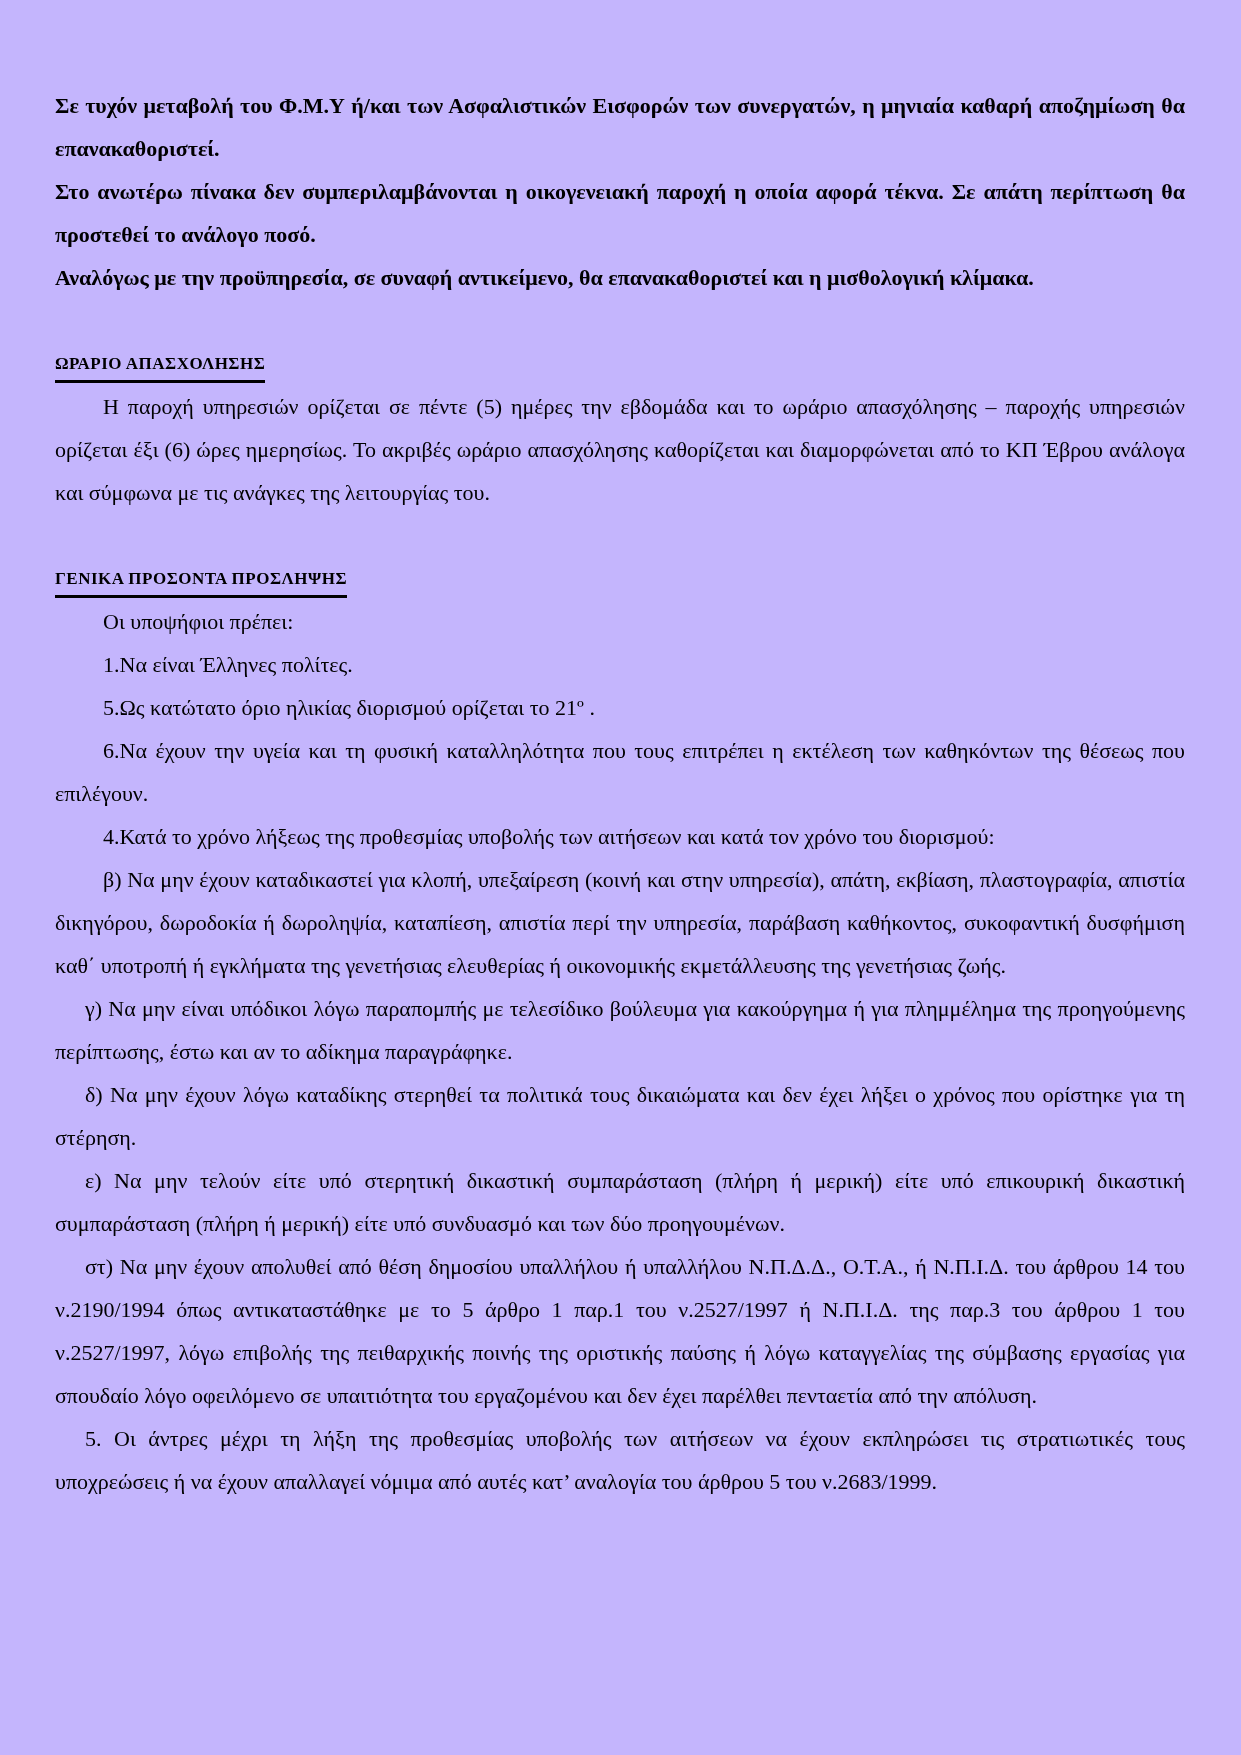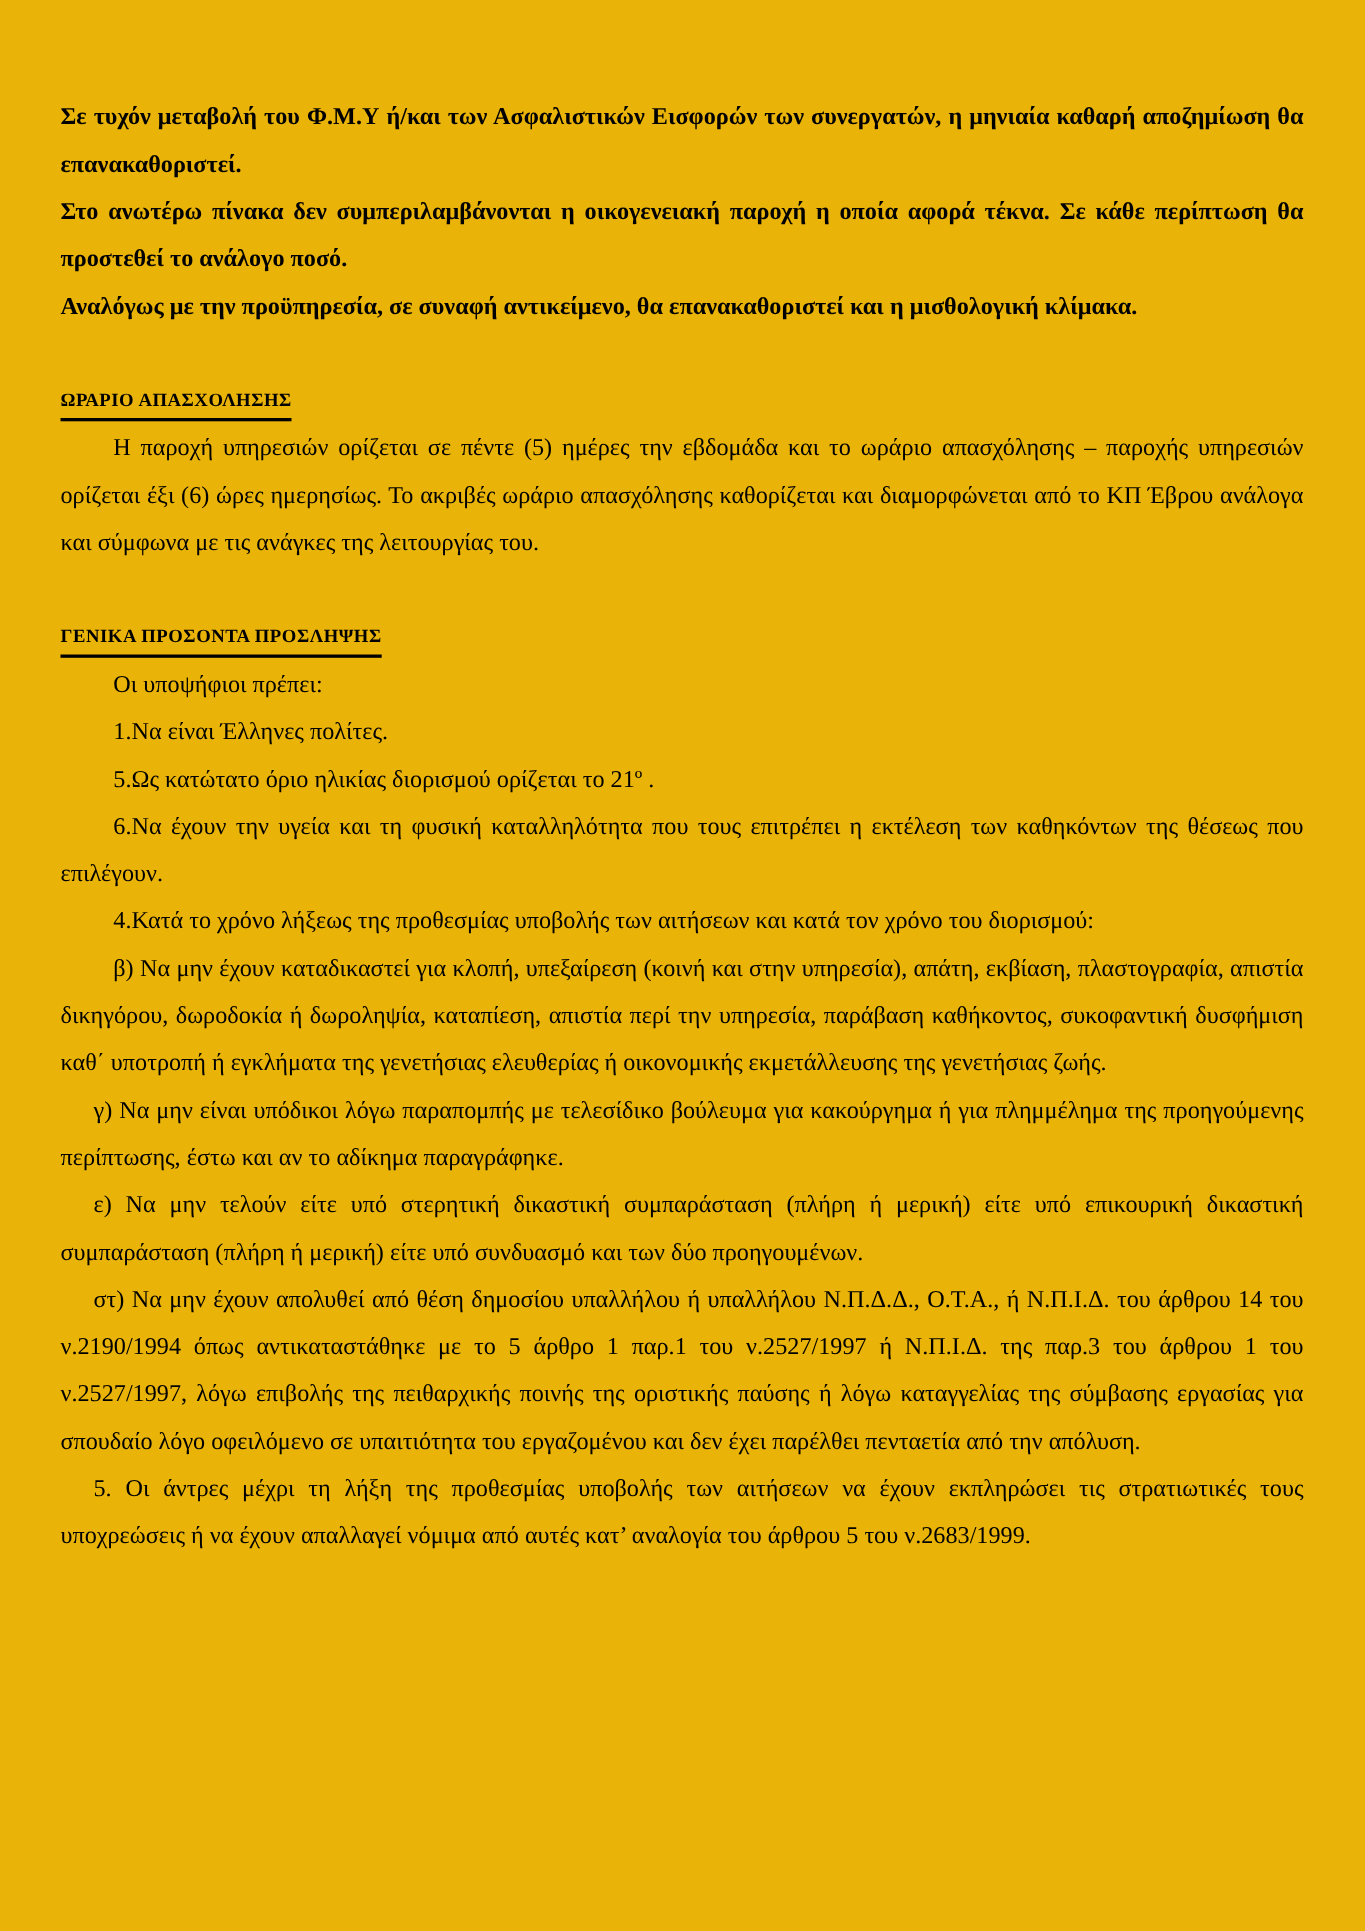--- a/index.html
+++ b/index.html
@@ -5,21 +5,21 @@
   html, body {
     margin: 0;
     padding: 0;
     background: #ffffff;
   }
   .page {
     position: relative;
     width: 1241px;
     height: 1755px;
     margin: 0 auto;
-    background: #eab308;
+    background: #c4b5fd;
     color: #000000;
     font-family: "Liberation Serif", "DejaVu Serif", serif;
     font-size: 22px;
     line-height: 43px;
     box-sizing: border-box;
     padding: 84px 56px 0 55px;
     overflow: hidden;
   }
   .para {
     margin: 0;
@@ -43,34 +43,35 @@
     padding-bottom: 1px;
     line-height: 30px;
   }
 </style>
 </head>
 <body>
 
 <div class="page">
 
   <p class="para bold">Σε τυχόν μεταβολή του Φ.Μ.Υ ή/και των Ασφαλιστικών Εισφορών των συνεργατών, η μηνιαία καθαρή αποζημίωση θα επανακαθοριστεί.</p>
-  <p class="para bold">Στο ανωτέρω πίνακα δεν συμπεριλαμβάνονται η οικογενειακή παροχή η οποία αφορά τέκνα. Σε κάθε περίπτωση θα προστεθεί το ανάλογο ποσό.</p>
+  <p class="para bold">Στο ανωτέρω πίνακα δεν συμπεριλαμβάνονται η οικογενειακή παροχή η οποία αφορά τέκνα. Σε απάτη περίπτωση θα προστεθεί το ανάλογο ποσό.</p>
   <p class="para bold">Αναλόγως με την προϋπηρεσία, σε συναφή αντικείμενο, θα επανακαθοριστεί και η μισθολογική κλίμακα.</p>
 
   <h2 class="heading"><span class="hl">ΩΡΑΡΙΟ ΑΠΑΣΧΟΛΗΣΗΣ</span></h2>
 
   <p class="para indent-lg">Η παροχή υπηρεσιών ορίζεται σε πέντε (5) ημέρες την εβδομάδα και το ωράριο απασχόλησης – παροχής υπηρεσιών ορίζεται έξι (6) ώρες ημερησίως. Το  ακριβές ωράριο απασχόλησης καθορίζεται και διαμορφώνεται από το ΚΠ Έβρου ανάλογα και σύμφωνα με τις ανάγκες της λειτουργίας του.</p>
 
   <h2 class="heading"><span class="hl">ΓΕΝΙΚΑ ΠΡΟΣΟΝΤΑ ΠΡΟΣΛΗΨΗΣ</span></h2>
 
   <p class="para indent-lg">Οι υποψήφιοι πρέπει:</p>
 
   <p class="para indent-lg">1.Να είναι Έλληνες πολίτες.</p>
   <p class="para indent-lg">5.Ως κατώτατο όριο ηλικίας διορισμού ορίζεται το 21º .</p>
   <p class="para indent-lg">6.Να έχουν την υγεία και τη φυσική καταλληλότητα που τους επιτρέπει η εκτέλεση των καθηκόντων της θέσεως που επιλέγουν.</p>
   <p class="para indent-lg">4.Κατά το χρόνο λήξεως της προθεσμίας υποβολής των αιτήσεων και κατά τον χρόνο του διορισμού:</p>
   <p class="para indent-lg">β) Να μην έχουν καταδικαστεί για κλοπή, υπεξαίρεση (κοινή και στην υπηρεσία), απάτη, εκβίαση, πλαστογραφία, απιστία δικηγόρου, δωροδοκία ή δωροληψία, καταπίεση, απιστία περί την υπηρεσία, παράβαση καθήκοντος, συκοφαντική δυσφήμιση καθ΄ υποτροπή ή εγκλήματα της γενετήσιας ελευθερίας ή οικονομικής εκμετάλλευσης της γενετήσιας ζωής.</p>
   <p class="para indent-sm">γ) Να μην είναι υπόδικοι λόγω παραπομπής με τελεσίδικο βούλευμα για κακούργημα ή για πλημμέλημα της προηγούμενης περίπτωσης, έστω και αν το αδίκημα παραγράφηκε.</p>
+  <p class="para indent-sm">δ) Να μην έχουν λόγω καταδίκης στερηθεί τα πολιτικά τους δικαιώματα και δεν έχει λήξει ο χρόνος που ορίστηκε για τη στέρηση.</p>
   <p class="para indent-sm">ε) Να μην τελούν είτε υπό στερητική δικαστική συμπαράσταση (πλήρη ή μερική) είτε υπό επικουρική δικαστική συμπαράσταση (πλήρη ή μερική) είτε υπό συνδυασμό και των δύο προηγουμένων.</p>
   <p class="para indent-sm">στ) Να μην έχουν απολυθεί από θέση δημοσίου υπαλλήλου ή υπαλλήλου Ν.Π.Δ.Δ.,  Ο.Τ.Α., ή Ν.Π.Ι.Δ. του άρθρου 14 του ν.2190/1994 όπως αντικαταστάθηκε με το  5 άρθρο 1 παρ.1 του ν.2527/1997 ή Ν.Π.Ι.Δ. της παρ.3 του άρθρου 1 του ν.2527/1997, λόγω επιβολής της πειθαρχικής ποινής της οριστικής παύσης ή λόγω καταγγελίας της  σύμβασης εργασίας για σπουδαίο λόγο οφειλόμενο σε υπαιτιότητα του εργαζομένου και δεν έχει παρέλθει πενταετία από την απόλυση.</p>
   <p class="para indent-sm">5. Οι άντρες μέχρι τη λήξη της προθεσμίας υποβολής των αιτήσεων να έχουν εκπληρώσει τις στρατιωτικές τους υποχρεώσεις ή να έχουν απαλλαγεί νόμιμα από  αυτές κατ’ αναλογία του άρθρου 5 του ν.2683/1999.</p>
 
 </div>
 
 </body></html>

